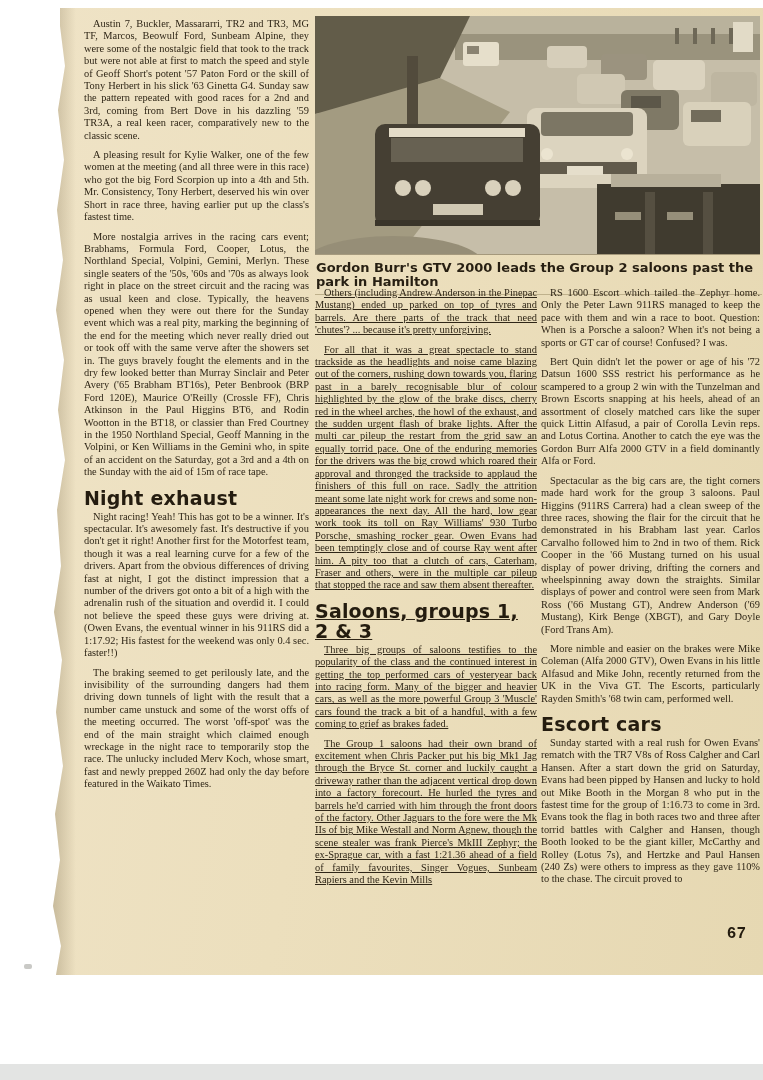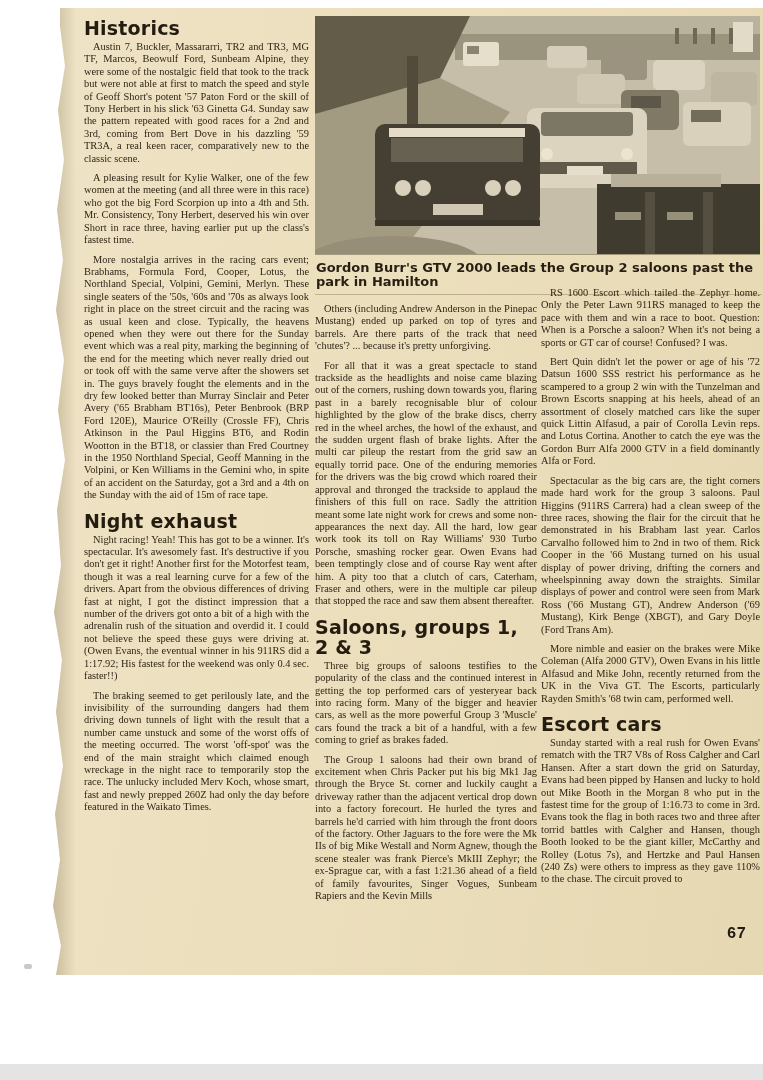--- a/index.html
+++ b/index.html
@@ -19,21 +19,21 @@
     background:linear-gradient(to right,rgba(125,110,80,.38),rgba(125,110,80,0));}
   .col{position:absolute;color:#2f2617;font-size:10.4px;line-height:12.4px;}
   .col p{margin:0;text-indent:9px;text-align:justify;}
   .col p + p{margin-top:7px;}
   h2{
     font-family:"DejaVu Sans", sans-serif;font-weight:800;font-size:19px;
     letter-spacing:.2px;color:#241c0f;margin:9px 0 3px 0;line-height:20px;
   }
   h2.first{margin-top:0;}
   .col-left{left:54px;top:10px;width:225px;}
-  .col-mid{left:285px;top:295px;width:222px;}
+  .col-mid{left:285px;top:279px;width:222px;text-decoration:underline;}
   .col-right{left:511px;top:279px;width:219px;}
   .photo-frame{position:absolute;left:285px;top:8px;width:445px;height:238px;
     background:#c6c0af;box-shadow:0 1px 0 rgba(60,50,30,.4);}
   .photo-frame svg{display:block;}
   .caption{
     position:absolute;left:285px;top:250px;width:445px;
     font-family:"DejaVu Sans", sans-serif;font-weight:bold;font-size:13px;
     color:#271f12;padding:3px 1px 5px 1px;border-bottom:1px solid #bfb18c;
     line-height:14px;
   }
@@ -50,21 +50,20 @@
 </head>
 <body>
 
 <div class="scan-strip"></div>
 <div class="scan-mark" style="left:24px;top:964px;width:8px;height:5px;"></div>
 
 <div class="page">
   <div class="torn-shade"></div>
 
   <div class="col col-left">
-    <h2 class="first">Historics</h2>
     <p>Austin 7, Buckler, Massararri, TR2 and TR3, MG TF, Marcos, Beowulf Ford, Sunbeam Alpine, they were some of the nostalgic field that took to the track but were not able at first to match the speed and style of Geoff Short's potent '57 Paton Ford or the skill of Tony Herbert in his slick '63 Ginetta G4. Sunday saw the pattern repeated with good races for a 2nd and 3rd, coming from Bert Dove in his dazzling '59 TR3A, a real keen racer, comparatively new to the classic scene.</p>
     <p>A pleasing result for Kylie Walker, one of the few women at the meeting (and all three were in this race) who got the big Ford Scorpion up into a 4th and 5th. Mr. Consistency, Tony Herbert, deserved his win over Short in race three, having earlier put up the class's fastest time.</p>
 
     <p>More nostalgia arrives in the racing cars event; Brabhams, Formula Ford, Cooper, Lotus, the Northland Special, Volpini, Gemini, Merlyn. These single seaters of the '50s, '60s and '70s as always look right in place on the street circuit and the racing was as usual keen and close. Typically, the heavens opened when they were out there for the Sunday event which was a real pity, marking the beginning of the end for the meeting which never really dried out or took off with the same verve after the showers set in. The guys bravely fought the elements and in the dry few looked better than Murray Sinclair and Peter Avery ('65 Brabham BT16s), Peter Benbrook (BRP Ford 120E), Maurice O'Reilly (Crossle FF), Chris Atkinson in the Paul Higgins BT6, and Rodin Wootton in the BT18, or classier than Fred Courtney in the 1950 Northland Special, Geoff Manning in the Volpini, or Ken Williams in the Gemini who, in spite of an accident on the Saturday, got a 3rd and a 4th on the Sunday with the aid of 15m of race tape.</p>
 
     <h2>Night exhaust</h2>
     <p>Night racing! Yeah! This has got to be a winner. It's spectacular. It's awesomely fast. It's destructive if you don't get it right! Another first for the Motorfest team, though it was a real learning curve for a few of the drivers. Apart from the obvious differences of driving fast at night, I got the distinct impression that a number of the drivers got onto a bit of a high with the adrenalin rush of the situation and overdid it. I could not believe the speed these guys were driving at. (Owen Evans, the eventual winner in his 911RS did a 1:17.92; His fastest for the weekend was only 0.4 sec. faster!!)</p>
     <p>The braking seemed to get perilously late, and the invisibility of the surrounding dangers had them driving down tunnels of light with the result that a number came unstuck and some of the worst offs of the meeting occurred. The worst 'off-spot' was the end of the main straight which claimed enough wreckage in the night race to temporarily stop the race. The unlucky included Merv Koch, whose smart, fast and newly prepped 260Z had only the day before featured in the Waikato Times.</p>
   </div>
 

